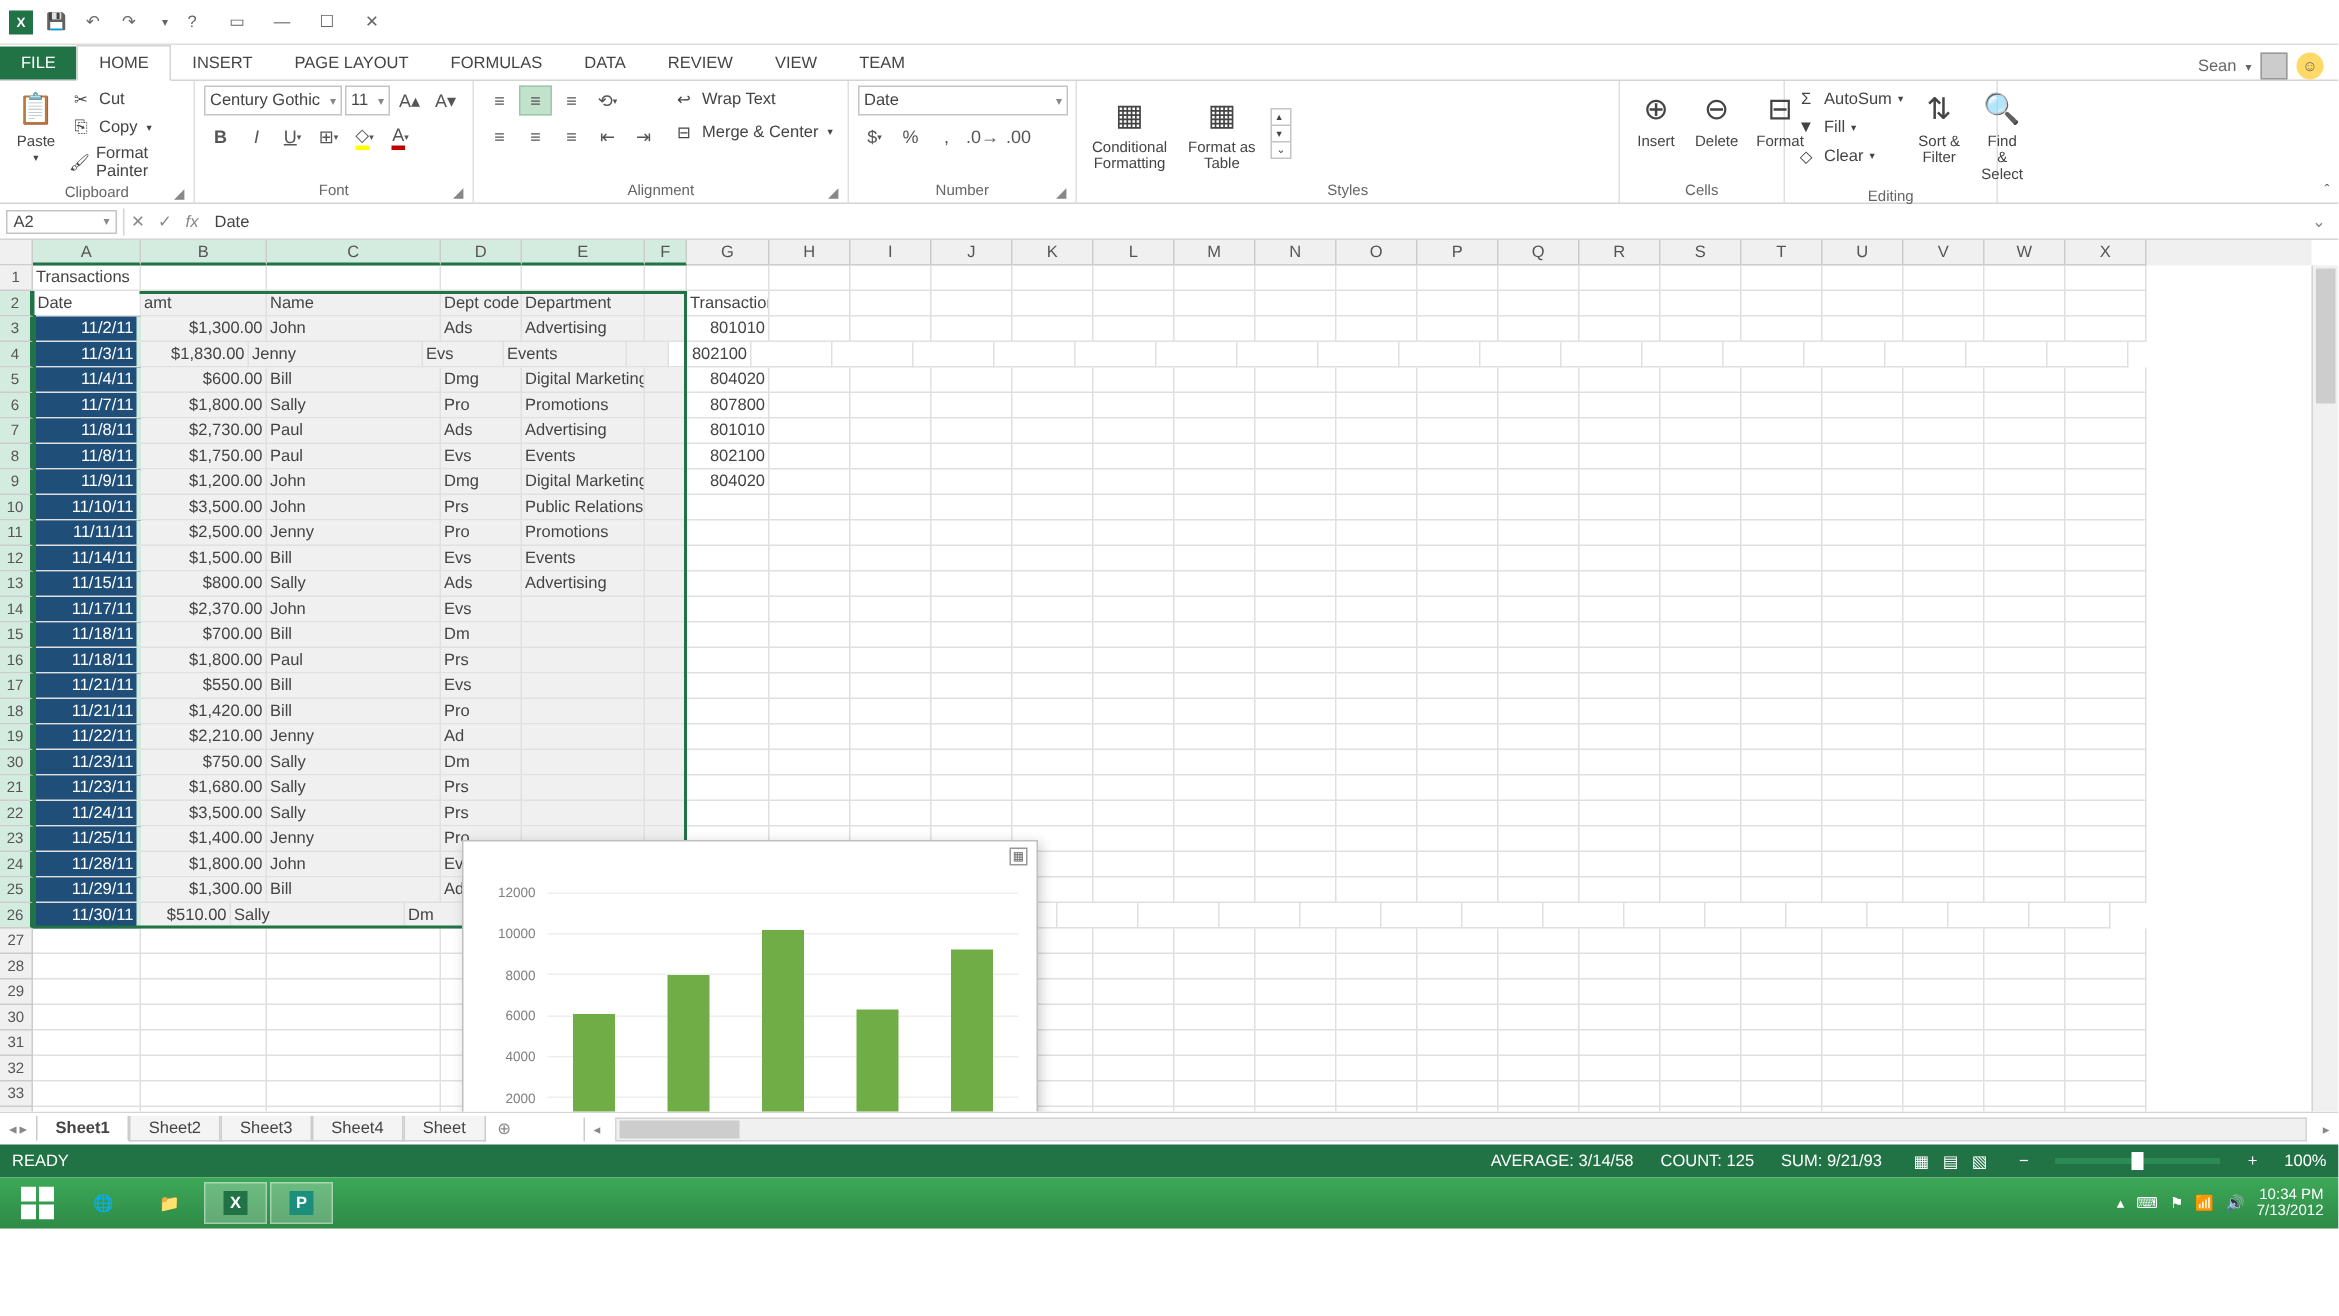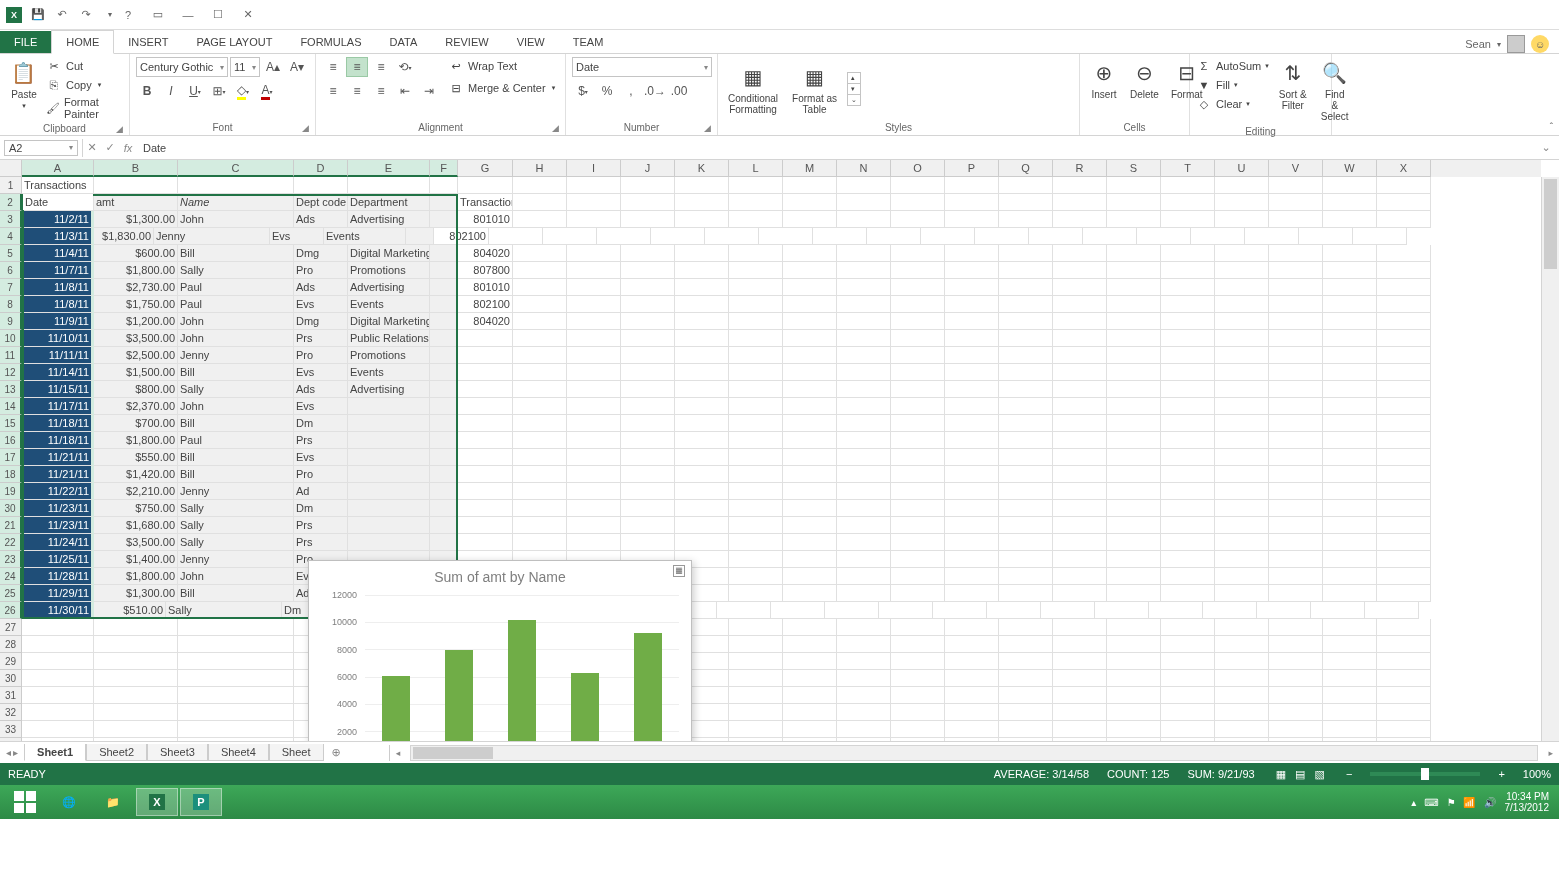--- a/index.html
+++ b/index.html
@@ -431,21 +431,21 @@
         <div class="cell" style="width: 54px;"></div>
         <div class="cell" style="width: 54px;"></div>
         <div class="cell" style="width: 54px;"></div>
         <div class="cell" style="width: 54px;"></div>
         <div class="cell" style="width: 54px;"></div>
         <div class="cell" style="width: 54px;"></div>
       </div>
       <div class="row">
         <div class="cell" style="width: 72px;">Date</div>
         <div class="cell selbg" style="width: 84px;">amt</div>
-        <div class="cell selbg" style="width: 116px; font-style: italic;">Name</div>
+        <div class="cell selbg" style="width: 116px;">Name</div>
         <div class="cell selbg" style="width: 54px;">Dept code</div>
         <div class="cell selbg" style="width: 82px;">Department</div>
         <div class="cell selbg" style="width: 28px;"></div>
         <div class="cell" style="width: 55px;">Transaction code</div>
         <div class="cell" style="width: 54px;"></div>
         <div class="cell" style="width: 54px;"></div>
         <div class="cell" style="width: 54px;"></div>
         <div class="cell" style="width: 54px;"></div>
         <div class="cell" style="width: 54px;"></div>
         <div class="cell" style="width: 54px;"></div>
@@ -482,21 +482,21 @@
         <div class="cell" style="width: 54px;"></div>
         <div class="cell" style="width: 54px;"></div>
         <div class="cell" style="width: 54px;"></div>
         <div class="cell" style="width: 54px;"></div>
         <div class="cell" style="width: 54px;"></div>
         <div class="cell" style="width: 54px;"></div>
         <div class="cell" style="width: 54px;"></div>
       </div>
       <div class="row">
         <div class="cell selbg datecell" style="width: 72px;">11/3/11</div>
-        <div class="cell selbg amt" style="width: 60px;">$1,830.00</div>
+        <div class="cell selbg amt" style="width: 72px;">$1,830.00</div>
         <div class="cell selbg" style="width: 116px;">Jenny</div>
         <div class="cell selbg" style="width: 54px;">Evs</div>
         <div class="cell selbg" style="width: 82px;">Events</div>
         <div class="cell selbg" style="width: 28px;"></div>
         <div class="cell gh" style="width: 55px;">802100</div>
         <div class="cell" style="width: 54px;"></div>
         <div class="cell" style="width: 54px;"></div>
         <div class="cell" style="width: 54px;"></div>
         <div class="cell" style="width: 54px;"></div>
         <div class="cell" style="width: 54px;"></div>
@@ -1054,21 +1054,21 @@
         <div class="cell" style="width: 54px;"></div>
         <div class="cell" style="width: 54px;"></div>
         <div class="cell" style="width: 54px;"></div>
         <div class="cell" style="width: 54px;"></div>
         <div class="cell" style="width: 54px;"></div>
         <div class="cell" style="width: 54px;"></div>
         <div class="cell" style="width: 54px;"></div>
       </div>
       <div class="row">
         <div class="cell selbg datecell" style="width: 72px;">11/30/11</div>
-        <div class="cell selbg amt" style="width: 72px;">$510.00</div>
+        <div class="cell selbg amt" style="width: 60px;">$510.00</div>
         <div class="cell selbg" style="width: 116px;">Sally</div>
         <div class="cell selbg" style="width: 54px;">Dm</div>
         <div class="cell selbg" style="width: 82px;"></div>
         <div class="cell selbg" style="width: 28px;"></div>
         <div class="cell" style="width: 55px;"></div>
         <div class="cell" style="width: 54px;"></div>
         <div class="cell" style="width: 54px;"></div>
         <div class="cell" style="width: 54px;"></div>
         <div class="cell" style="width: 54px;"></div>
         <div class="cell" style="width: 54px;"></div>
@@ -1295,21 +1295,20 @@
       </div>
       <div class="selection-border" style="left: 0px; top: 17px; width: 436px; height: 425px;"></div>
       <div style="position: absolute; left: 1px; top: 17px; width: 70px; height: 16px; background: rgb(255, 255, 255); border: none; font-size: 11px; padding: 0px 2px; display: flex; align-items: center;">Date</div>
     </div>
   <div class="vscroll">
     <div style="position:absolute;top:2px;left:2px;right:2px;height:90px;background:#cdcdcd;"></div>
   </div>
 
   <div class="chart-pop">
     <div class="chart-close">▦</div>
-    <div class="chart-title">Sum of amt by Name</div>
     <div class="chart-body">
       <div class="chart-axis" id="chart-axis">
           <div style="top: 83.3333%;">2000</div>
           <div style="top: 66.6667%;">4000</div>
           <div style="top: 50%;">6000</div>
           <div style="top: 33.3333%;">8000</div>
           <div style="top: 16.6667%;">10000</div>
           <div style="top: 0%;">12000</div>
         </div>
       <div class="chart-plot" id="chart-plot">

